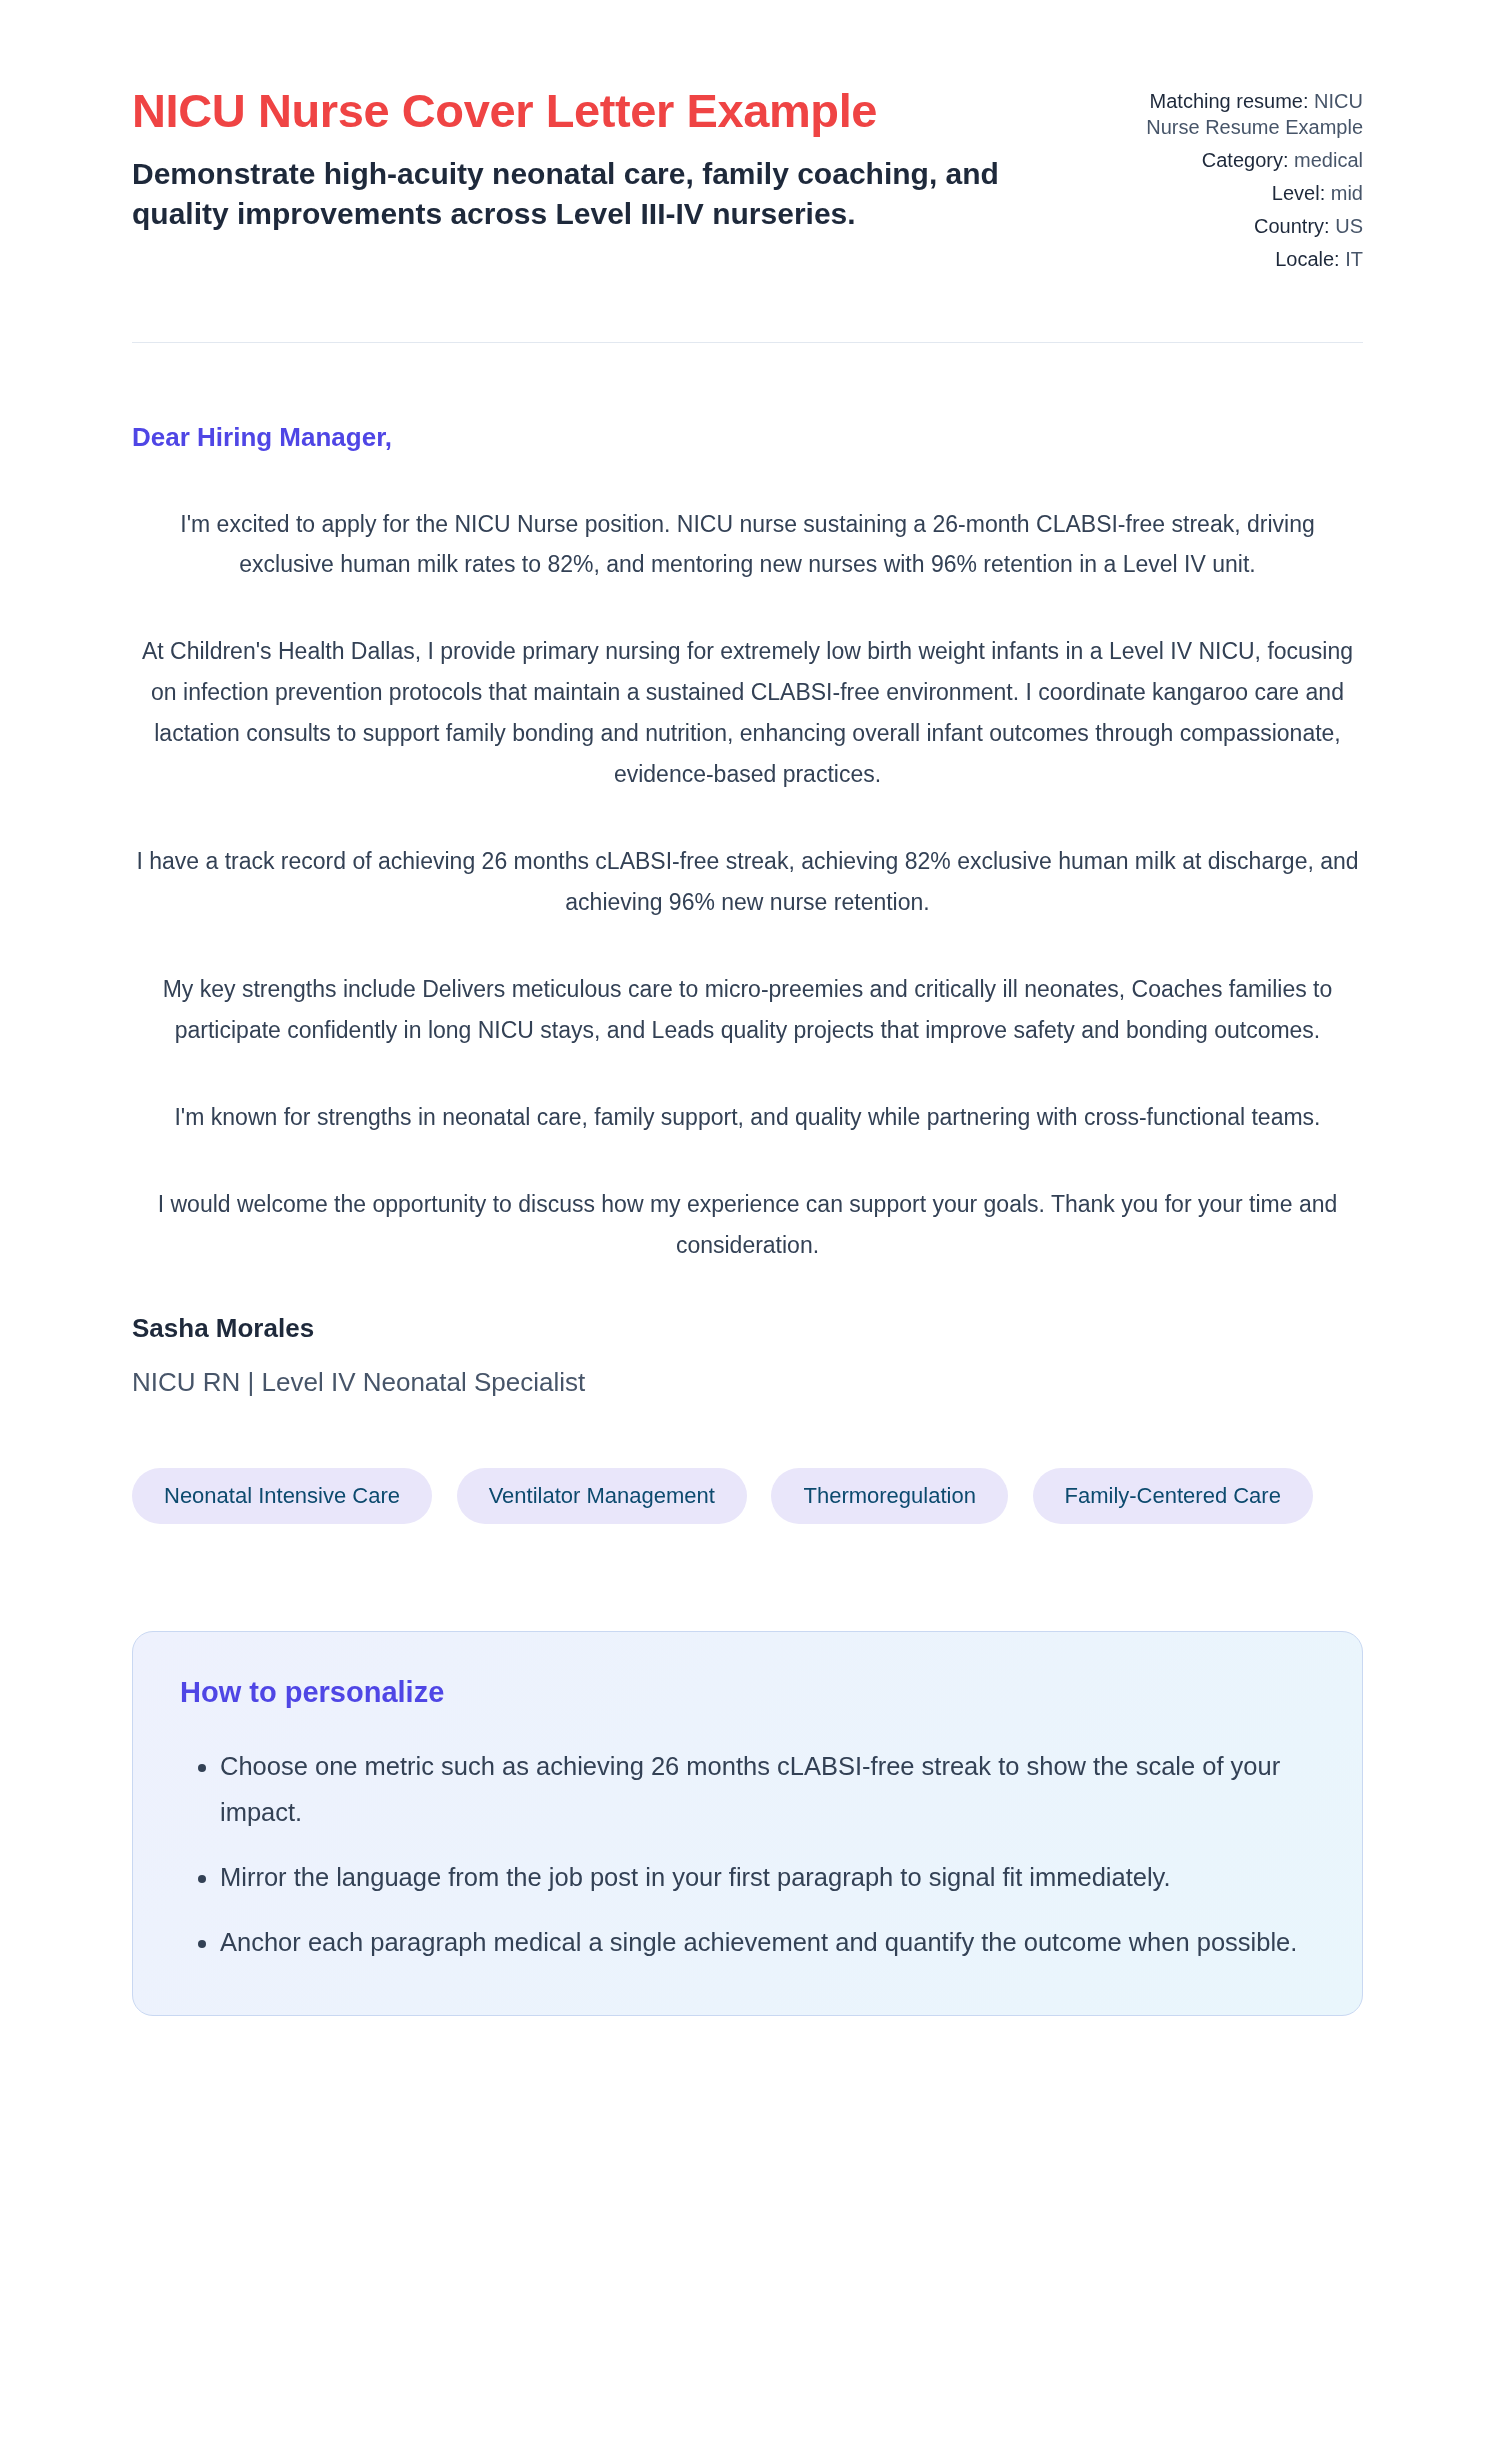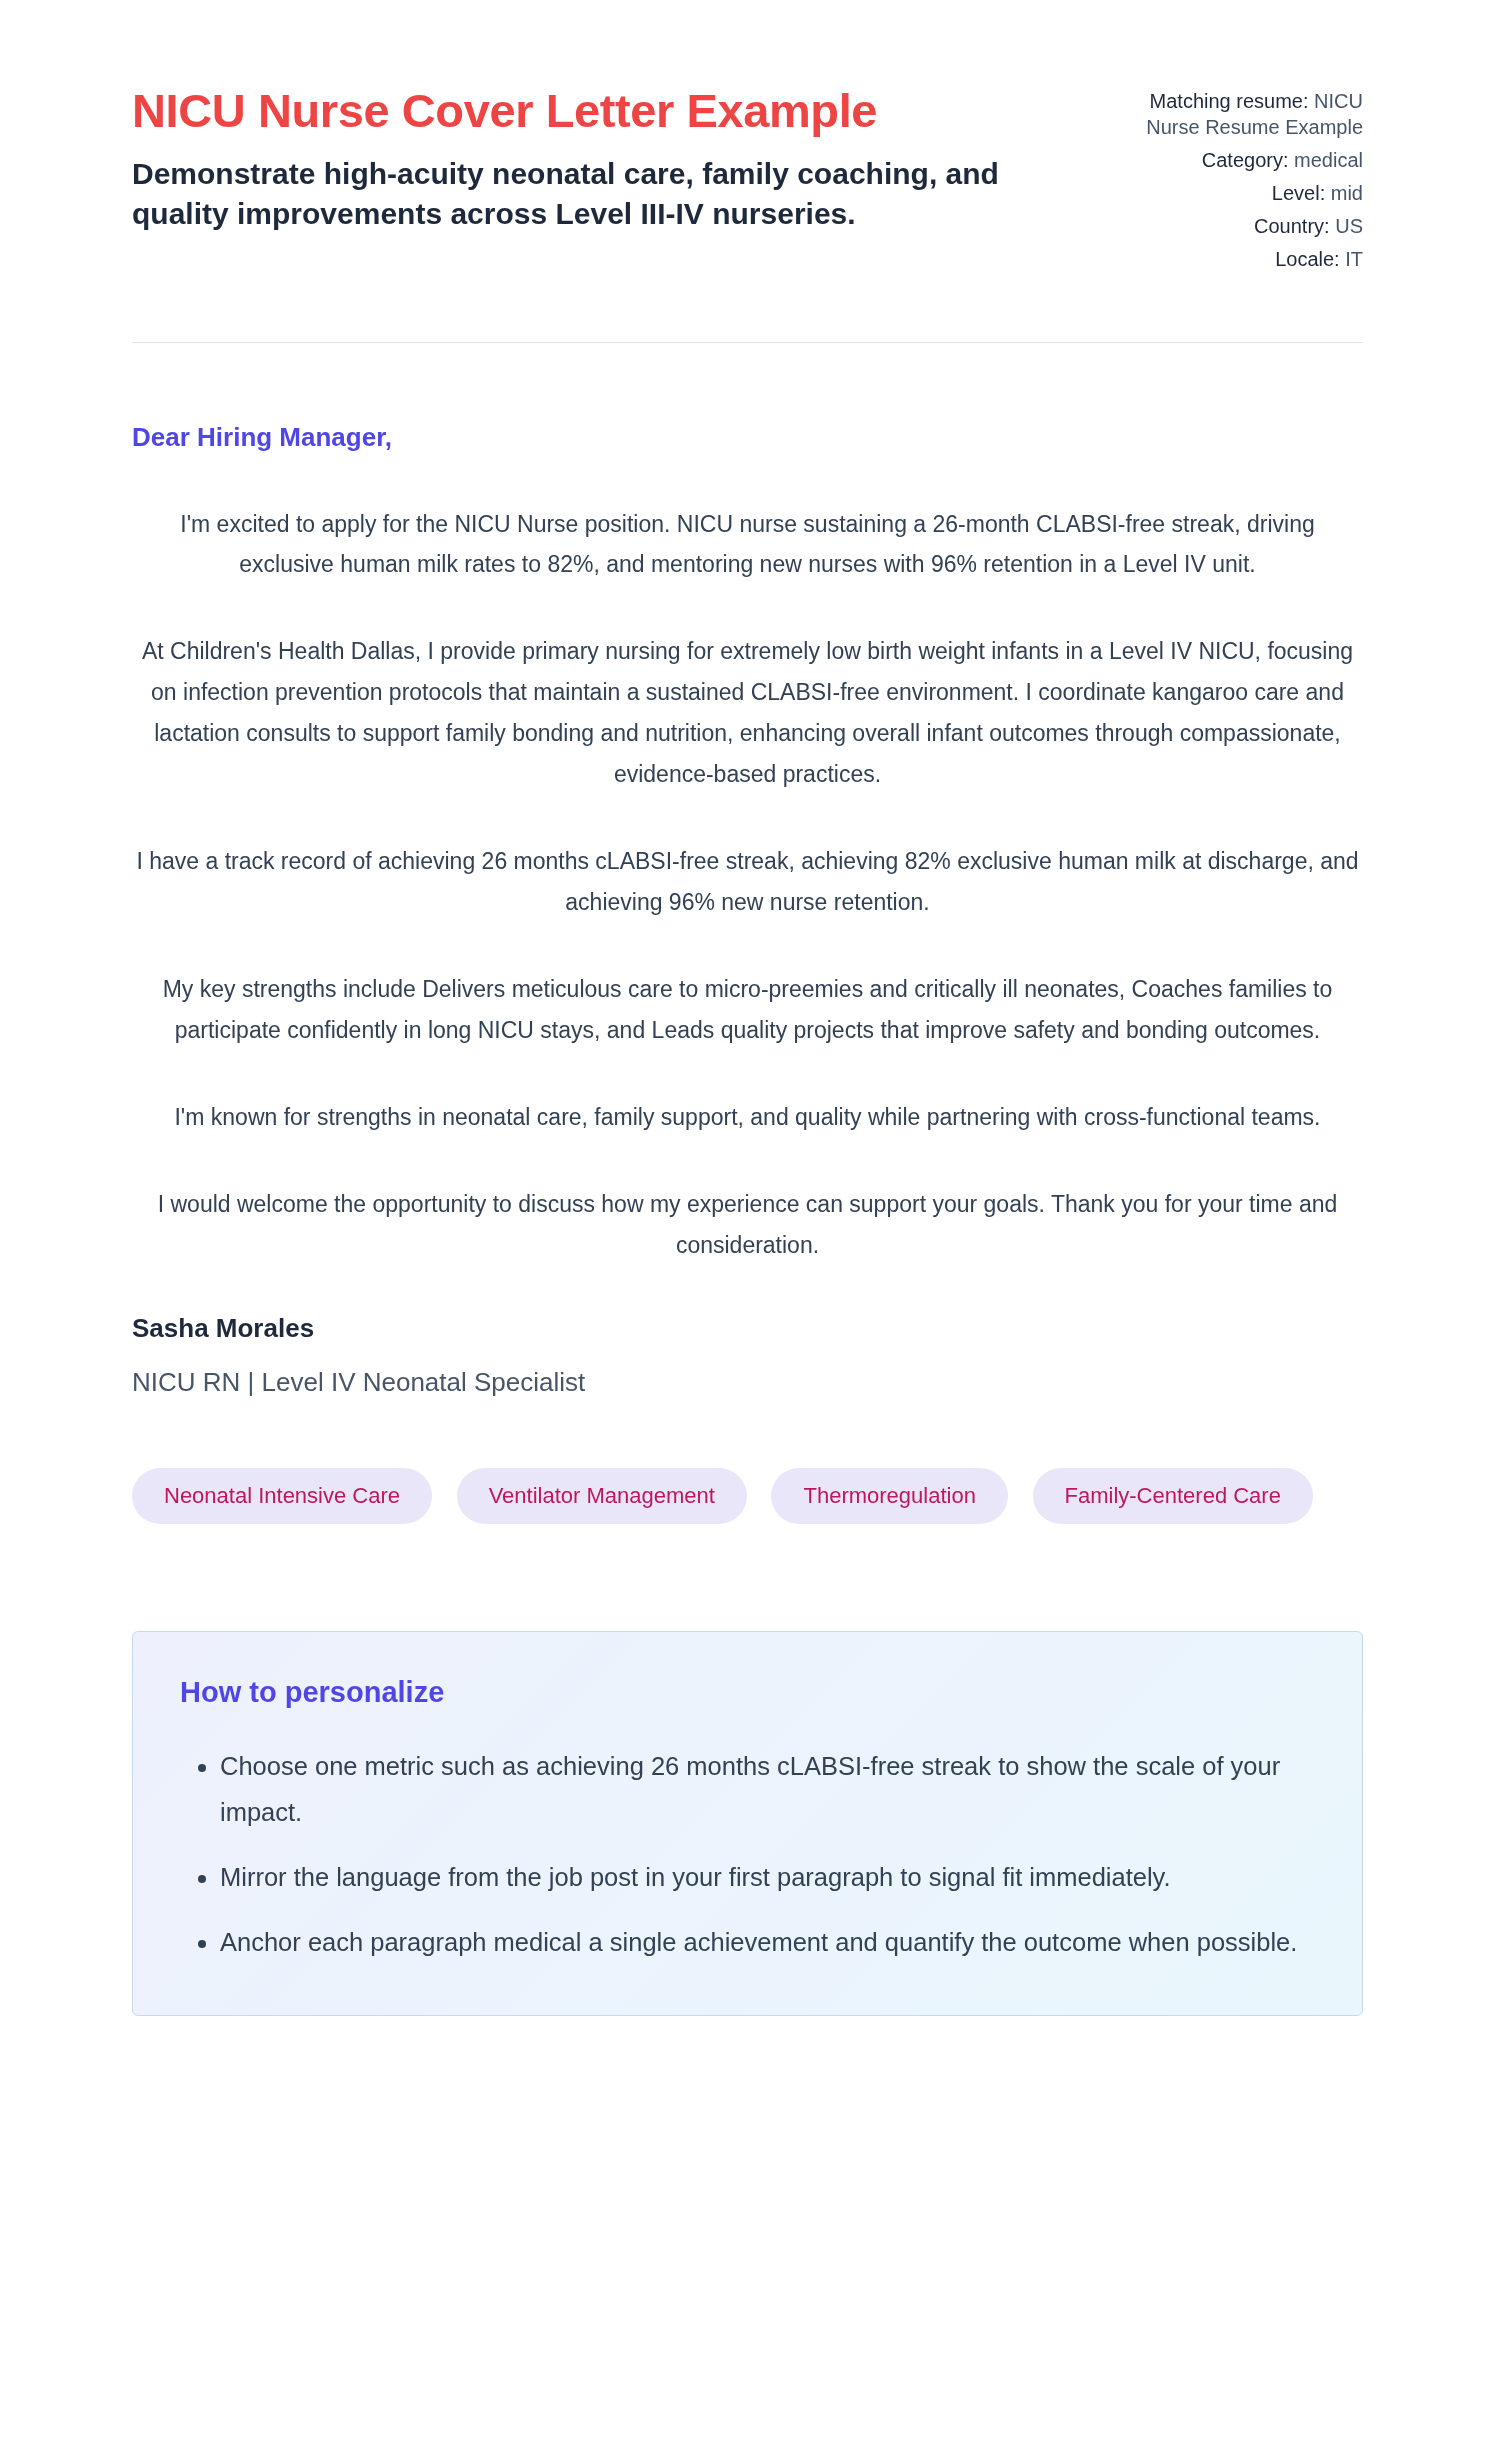--- a/index.html
+++ b/index.html
@@ -30,26 +30,26 @@
   .divider { border: none; border-top: 0.9px solid #e2e8f0; margin: 63px 0 79px; }
 
   .greeting { font-size: 26px; font-weight: 700; color: #4f46e5; margin-bottom: 51px; }
   .letter p { font-size: 23px; line-height: 1.78; color: #334155; margin-bottom: 46px; text-align: center; }
 
   .signature-name { margin-top: 47px; font-size: 26px; font-weight: 700; color: #1e293b; }
   .signature-title { margin-top: 23px; font-size: 26px; color: #475569; }
 
   .tags { margin-top: 70px; display: flex; flex-wrap: wrap; gap: 24.6px; }
   .tag {
-    background: #e9e6fa; color: #be185d; font-size: 22px;
+    background: #e9e6fa; color: #0c4a6e; font-size: 22px;
     padding: 15px 32px; border-radius: 879px; white-space: nowrap;
   }
 
   .personalize {
-    margin-top: 107px; border-radius: 6px; border: 0.9px solid #c9d8f2;
+    margin-top: 107px; border-radius: 21px; border: 0.9px solid #c9d8f2;
     background: linear-gradient(135deg, #eef1fd 0%, #e9f6fc 100%);
     padding: 44px 47px 30px;
   }
   .personalize h2 { font-size: 29px; font-weight: 700; color: #4f46e5; margin-bottom: 35px; }
   .personalize ul { padding-left: 40px; }
   .personalize li { font-size: 25.5px; line-height: 1.8; color: #334155; margin-bottom: 19.3px; }
 </style>
 </head>
 <body>
 

